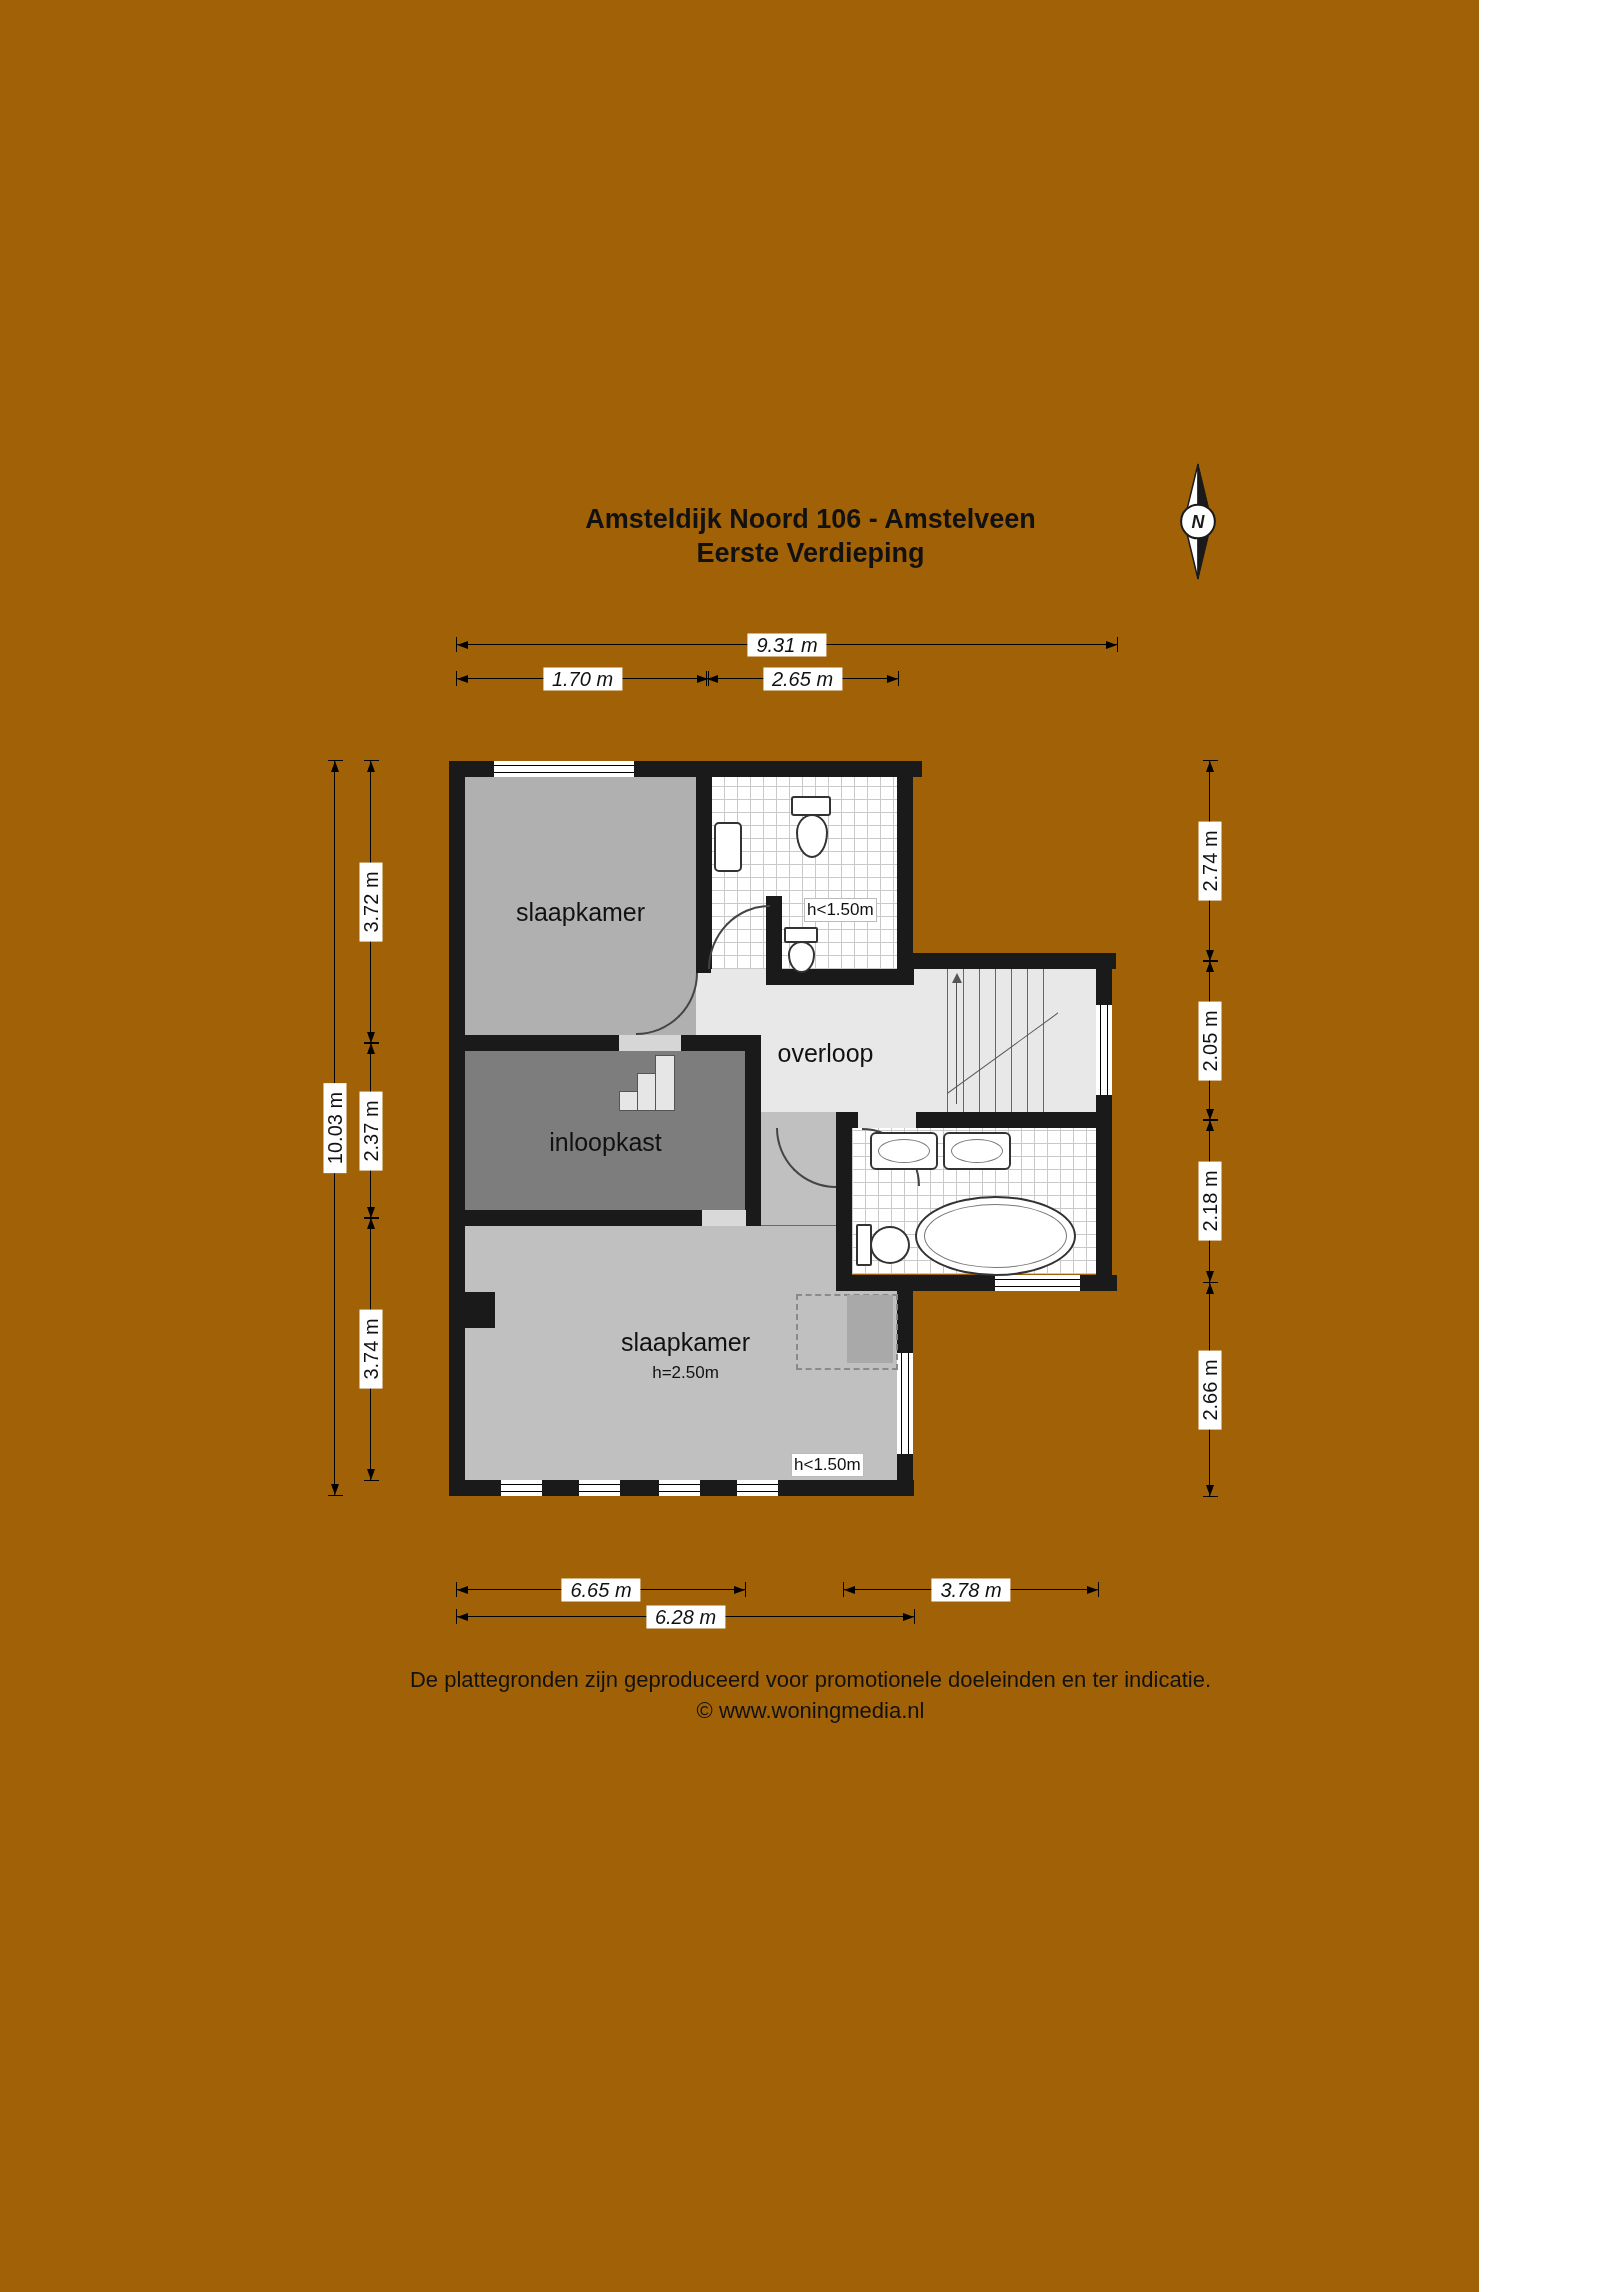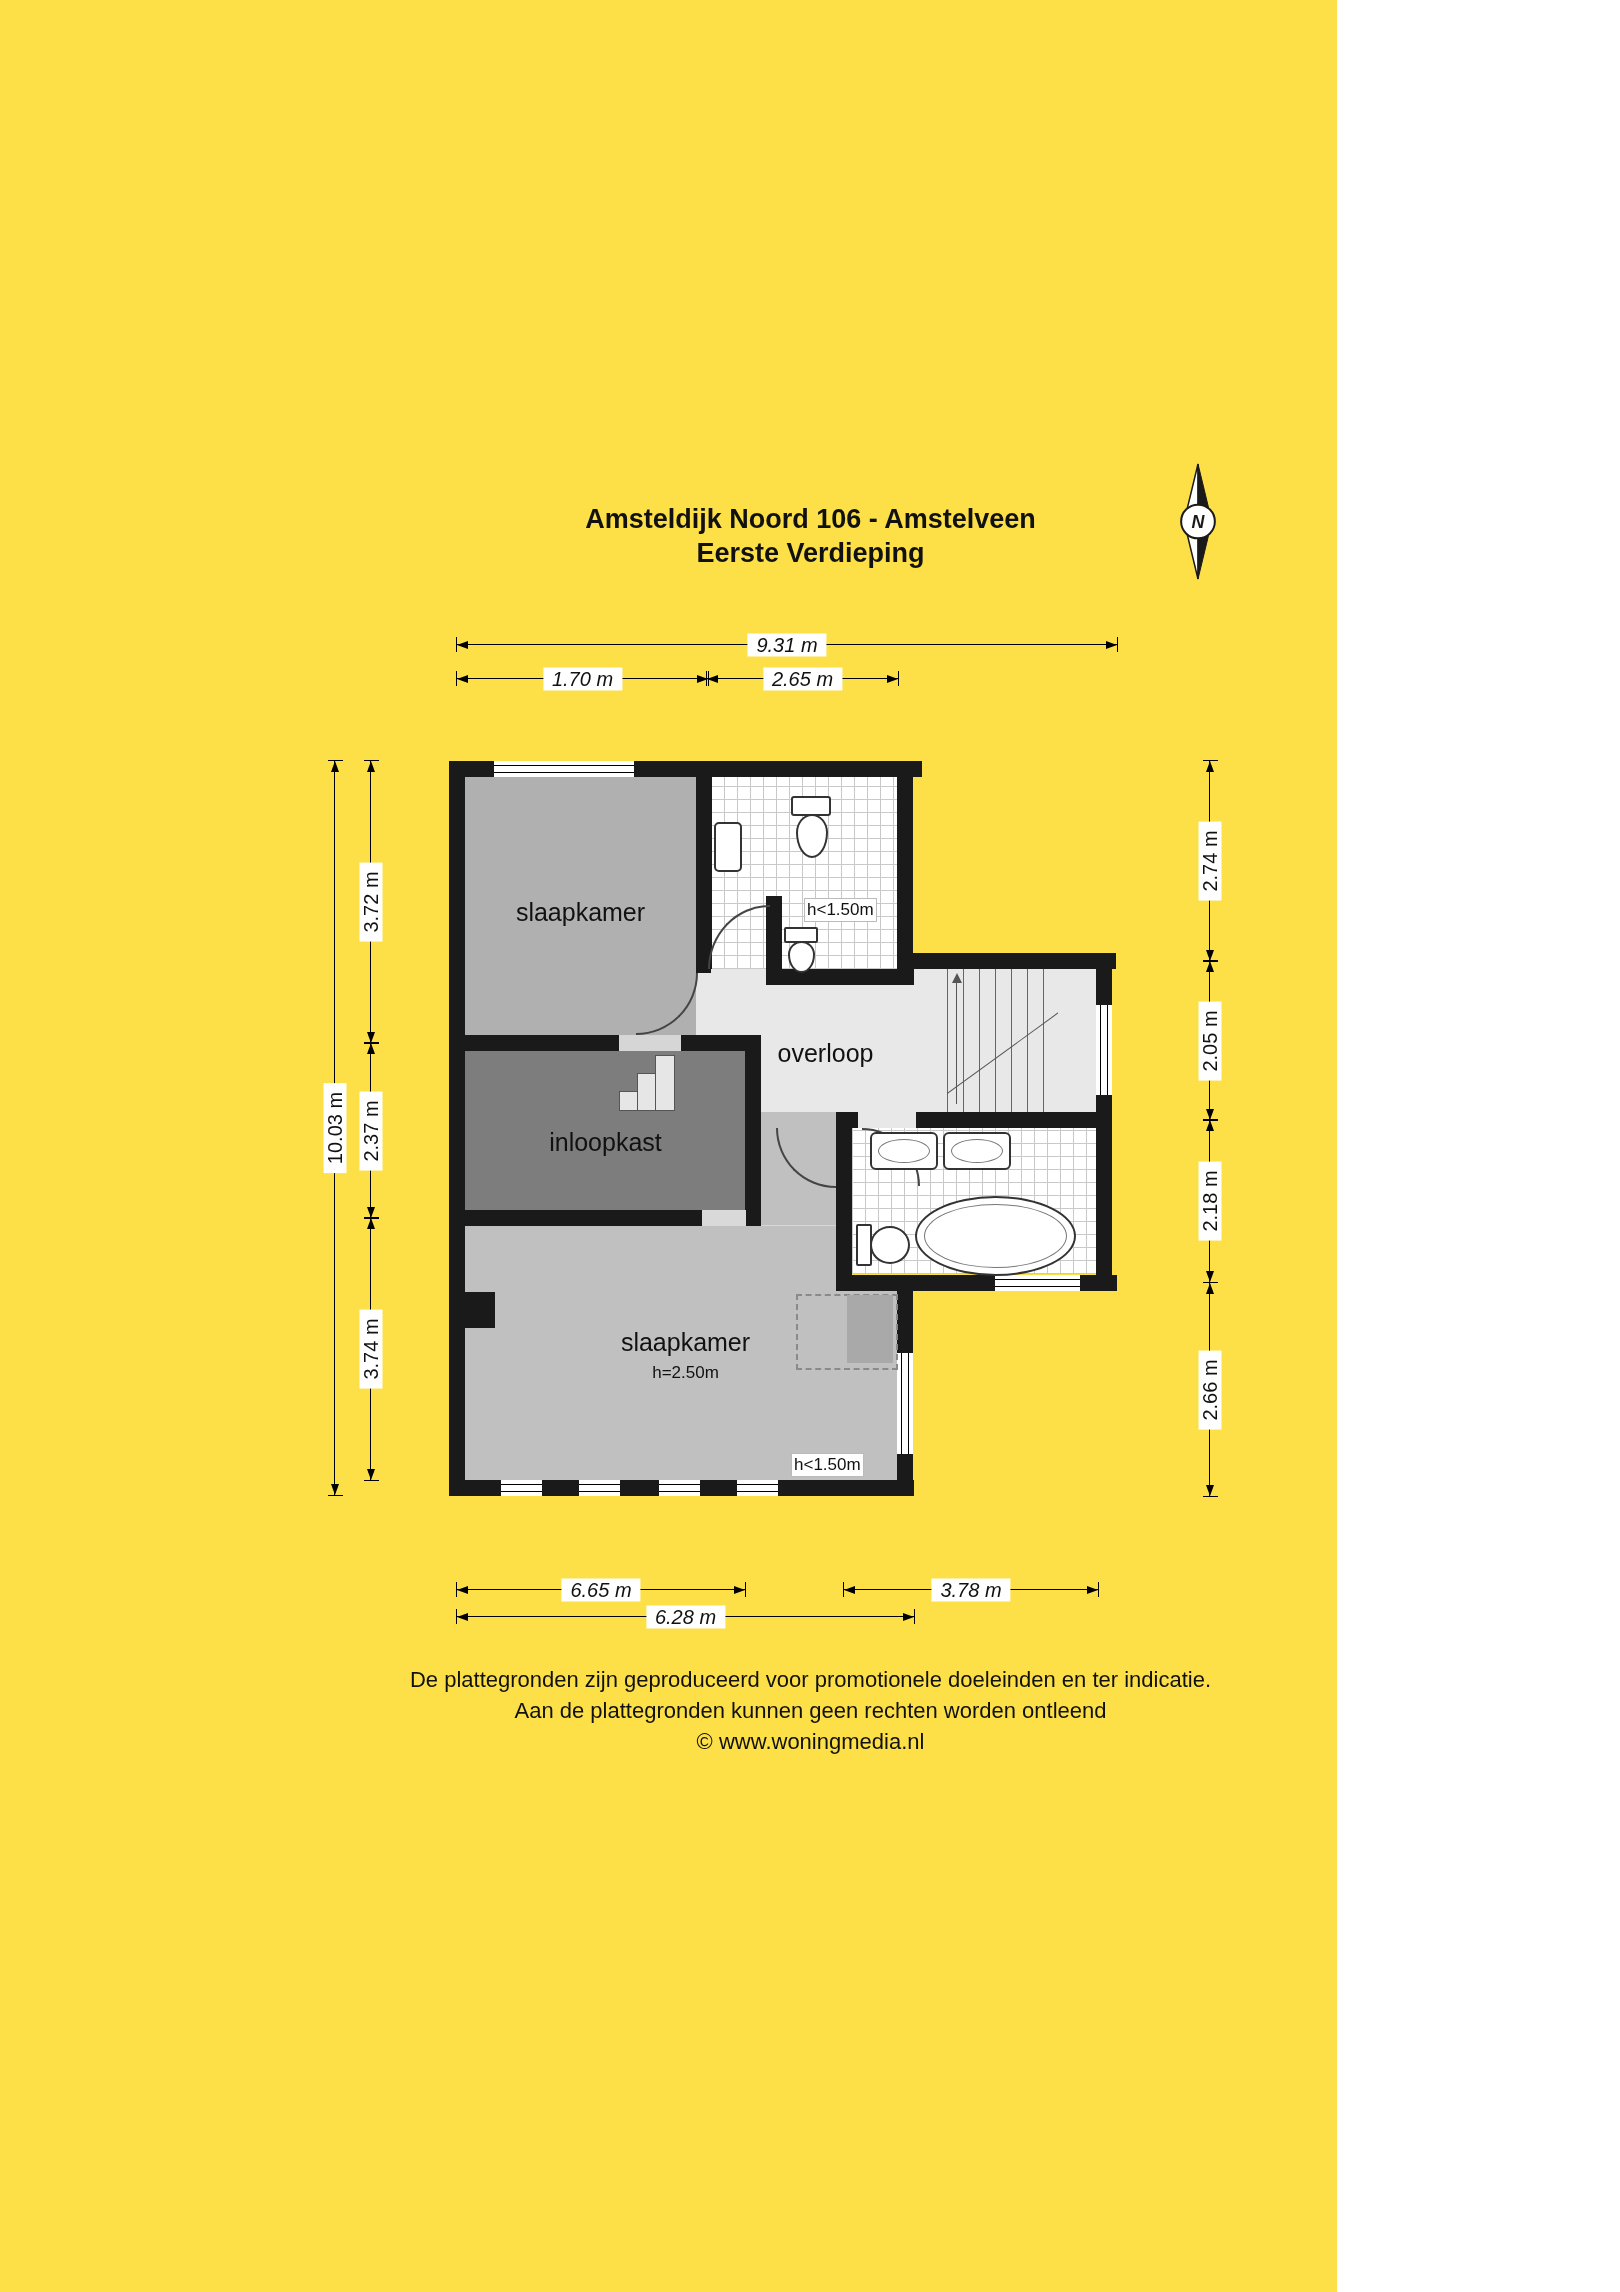--- a/index.html
+++ b/index.html
@@ -1,17 +1,17 @@
 <!DOCTYPE html>
 <html style="--wall: #1a1a1a; --bedroom-top: #b0b0b0; --bedroom-bottom: #c0c0c0; --inloopkast: #7d7d7d; --overloop: #e8e8e8; --tile-line: #c9c9c9;"><head>
 <meta charset="utf-8">
 <style>
   html,body{margin:0;padding:0;background:#fff;}
   body{font-family:"Liberation Sans", sans-serif;color:#111;}
-  #canvas{position:relative;width:1337px;height:2292px;background:#fde047;overflow:hidden;}
+  #canvas{position:relative;width:1479px;height:2292px;background:#a16207;overflow:hidden;}
 
   .title-wrap{position:absolute;left:0;top:502px;width:1621px;text-align:center;
     font-weight:bold;font-size:27px;line-height:34px;color:#111;}
 
   .wall{position:absolute;background:var(--wall,#1a1a1a);}
   .room{position:absolute;}
   .tiles{background-color:#fff;
     background-image:
       repeating-linear-gradient(0deg,var(--tile-line,#c9c9c9) 0 1px,transparent 1px 13px),
       repeating-linear-gradient(90deg,var(--tile-line,#c9c9c9) 0 1px,transparent 1px 13px);}
@@ -227,18 +227,17 @@
     <span class="lbl">3.78 m</span>
   </div>
   <div class="dim-h" style="left:457px;top:1616px;width:457px">
     <i class="arr arr-l"></i>
       <i class="arr arr-r"></i>
     <span class="lbl">6.28 m</span>
   </div>
 
   <div class="footer">
     <div>De plattegronden zijn geproduceerd voor promotionele doeleinden en ter indicatie.</div>
-    <div>Aan de plattegronden kunnen geen rechten worden ontleend</div>
     <div>© www.woningmedia.nl</div>
   </div>
 
 </div>
 
 
 </body></html>

